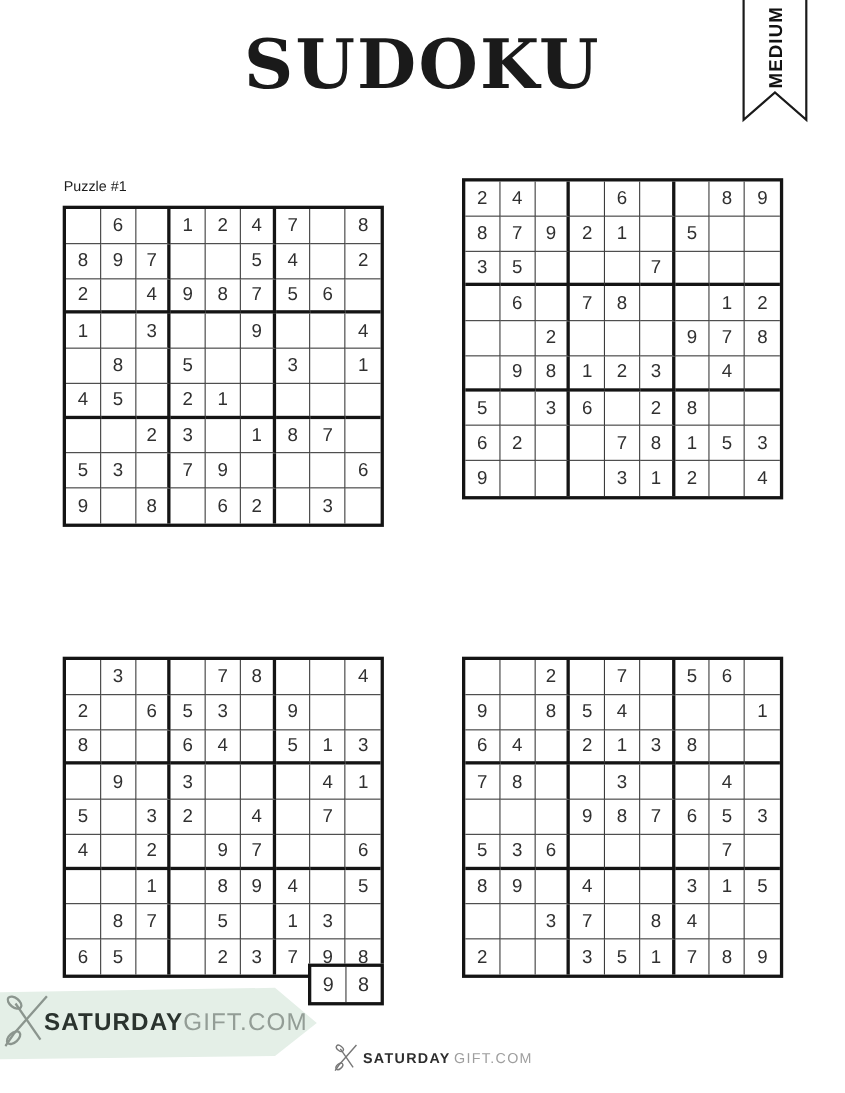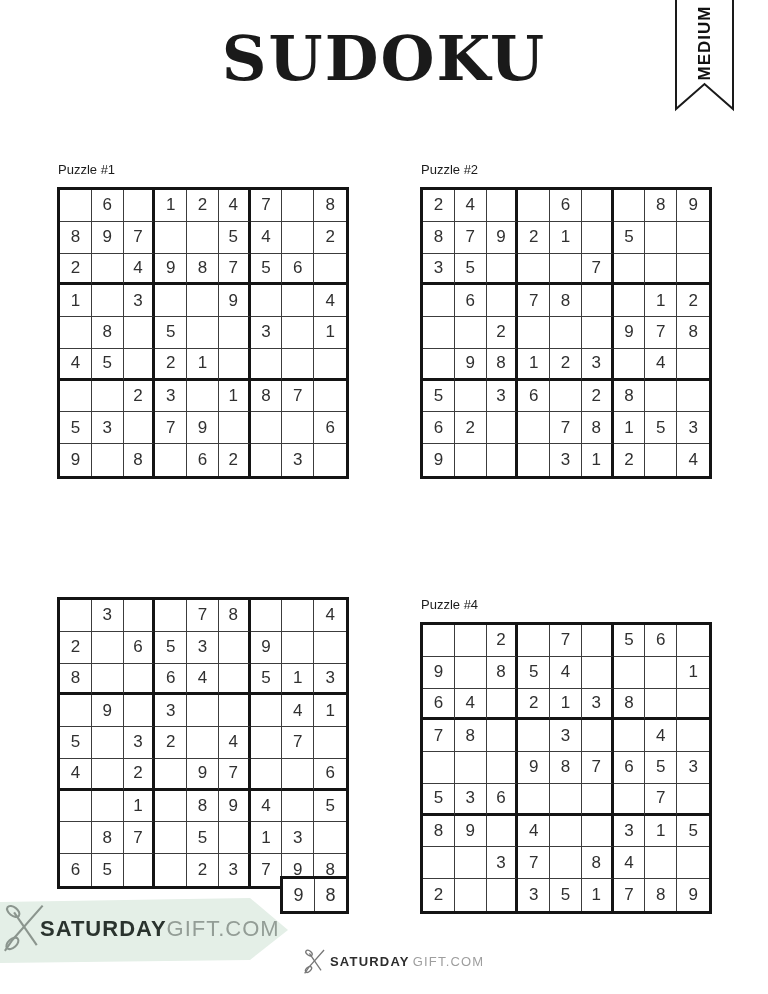--- a/index.html
+++ b/index.html
@@ -169,21 +169,20 @@
       <div class="cell tR">8</div>
       <div class="cell"></div>
       <div class="cell">6</div>
       <div class="cell tR">2</div>
       <div class="cell"></div>
       <div class="cell">3</div>
       <div class="cell"></div>
     </div>
 </div>
 <div class="puzzle pz1">
-  <div class="puzzle-label">Puzzle #2</div>
   <div class="grid">
       <div class="cell">2</div>
       <div class="cell">4</div>
       <div class="cell tR"></div>
       <div class="cell"></div>
       <div class="cell">6</div>
       <div class="cell tR"></div>
       <div class="cell"></div>
       <div class="cell">8</div>
       <div class="cell">9</div>
@@ -340,21 +339,20 @@
       <div class="cell tR"></div>
       <div class="cell"></div>
       <div class="cell">2</div>
       <div class="cell tR">3</div>
       <div class="cell">7</div>
       <div class="cell">9</div>
       <div class="cell">8</div>
     </div>
 </div>
 <div class="puzzle pz3">
-  <div class="puzzle-label">Puzzle #4</div>
   <div class="grid">
       <div class="cell"></div>
       <div class="cell"></div>
       <div class="cell tR">2</div>
       <div class="cell"></div>
       <div class="cell">7</div>
       <div class="cell tR"></div>
       <div class="cell">5</div>
       <div class="cell">6</div>
       <div class="cell"></div>

